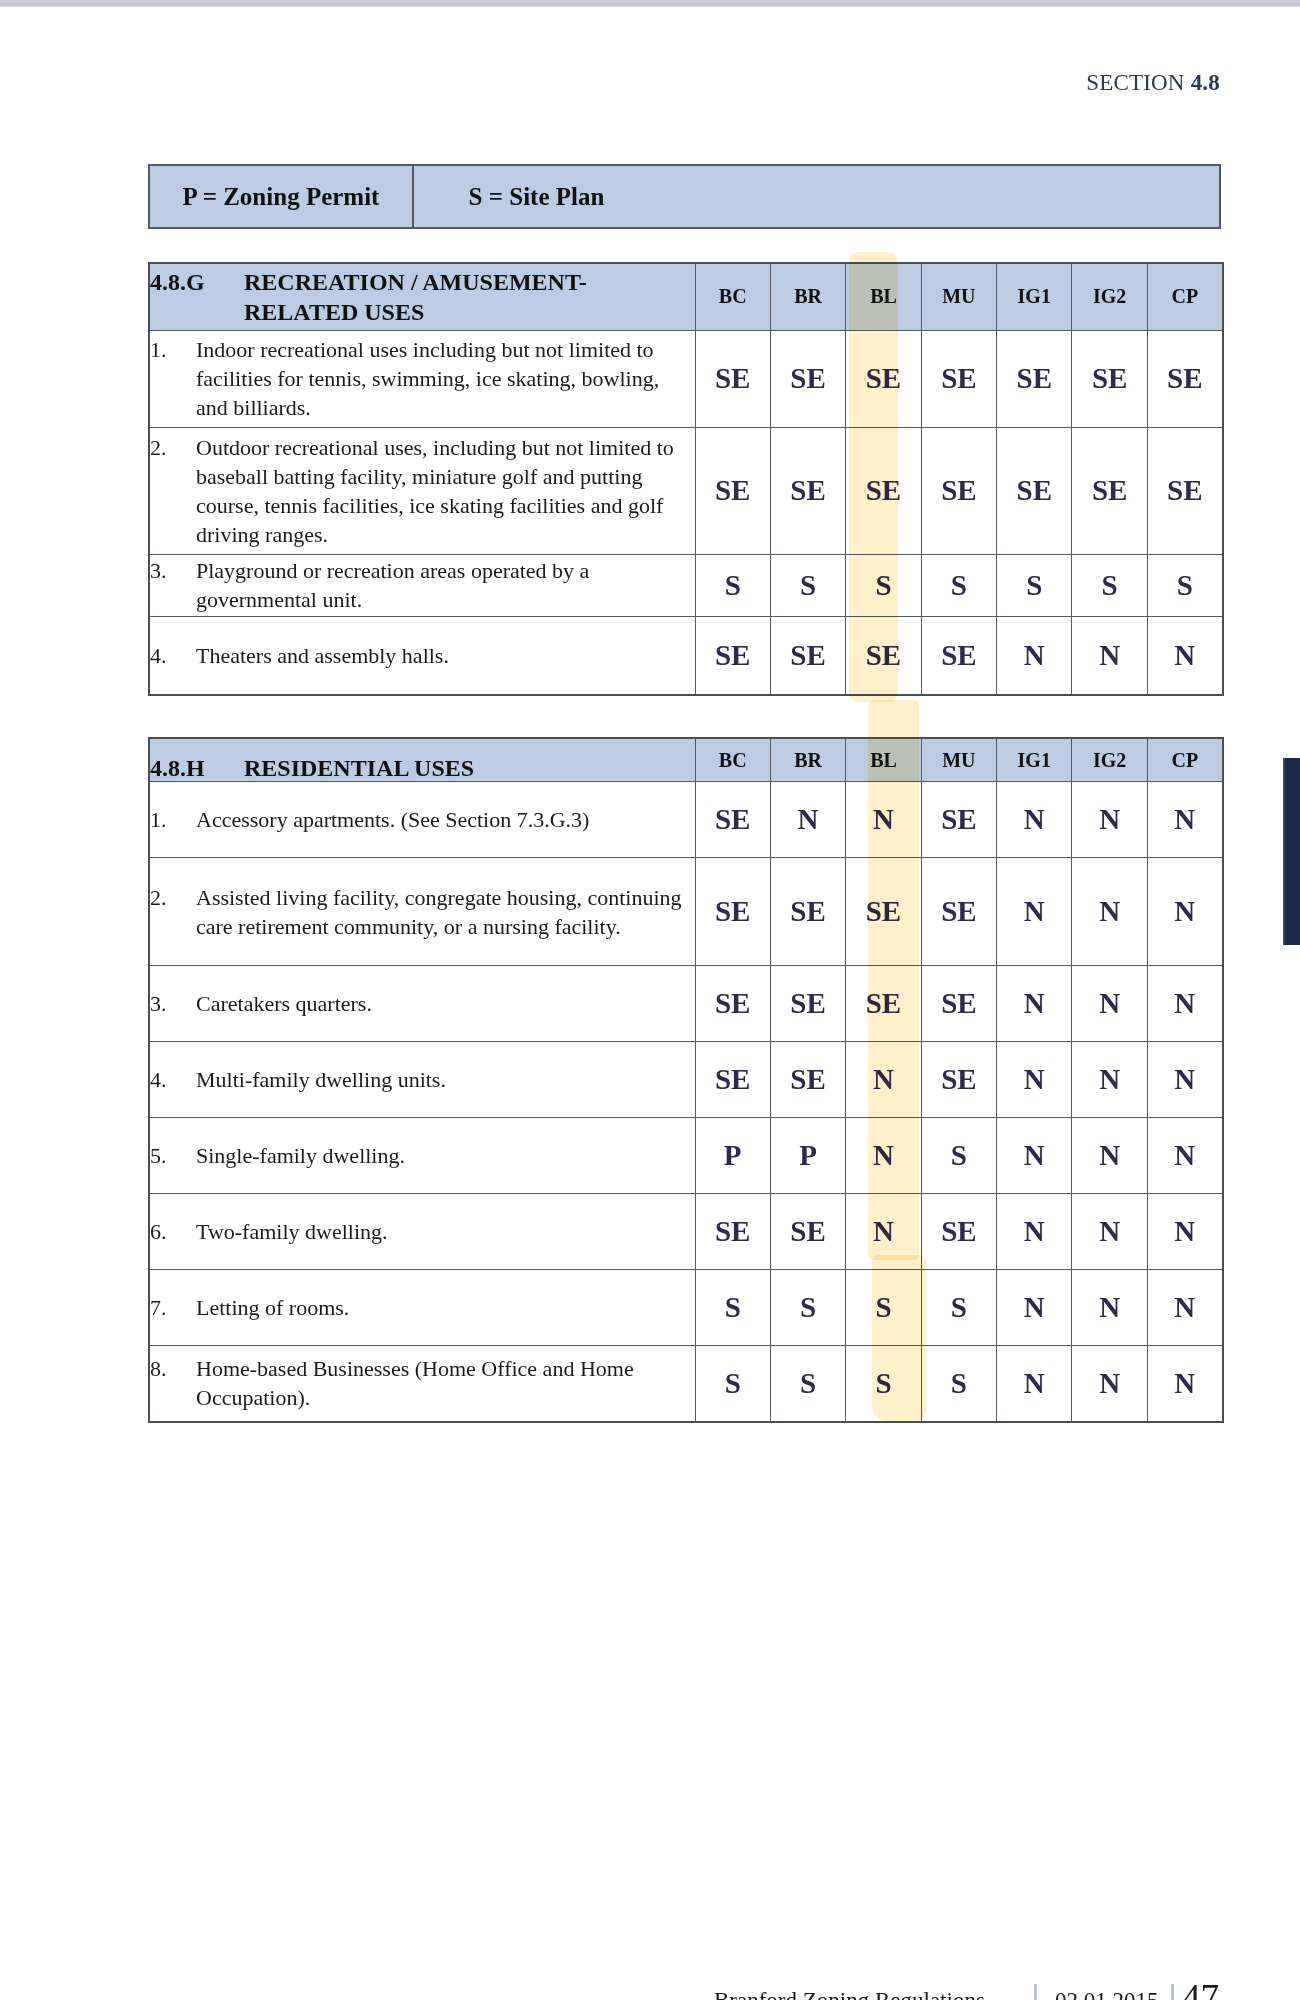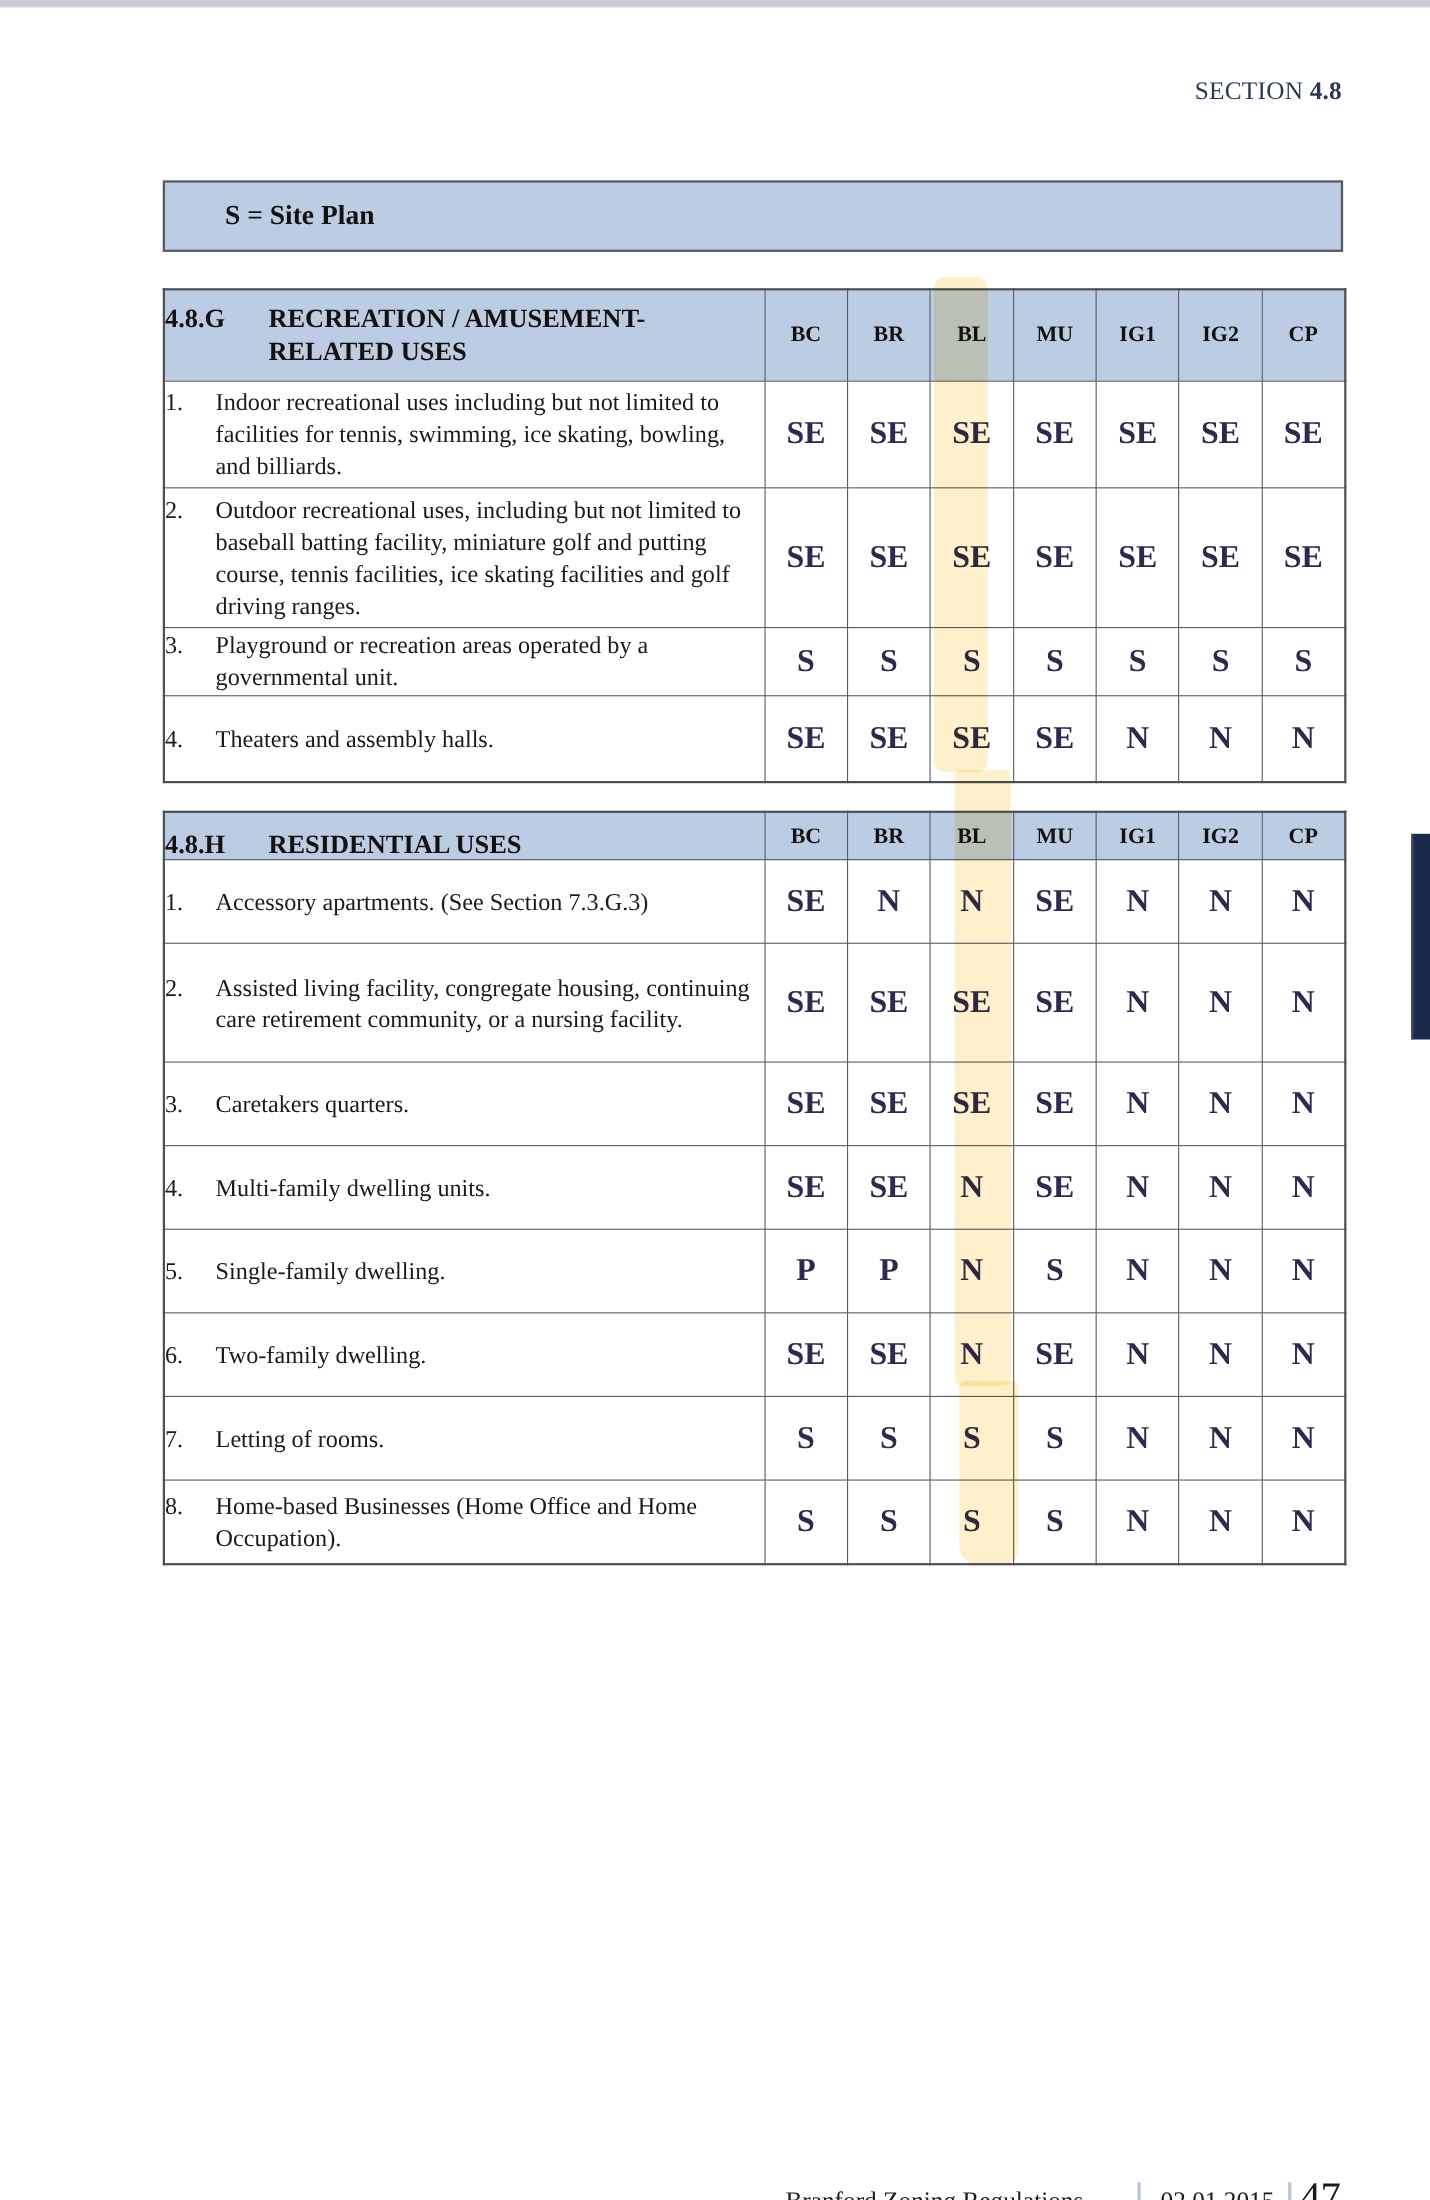--- a/index.html
+++ b/index.html
@@ -66,21 +66,21 @@
       padding: 4px 20px 4px 8px; vertical-align: middle;
     }
     .desc-wrap { display: flex; }
     .desc-num { width: 46px; flex: none; }
     .desc-text { flex: 1; }
     td.val {
       text-align: center; vertical-align: middle;
       font-size: 29px; font-weight: bold; color: #2e2a4f;
     }
     .t1 { top: 262px; }
-    .t1 thead tr { height: 83px; }
+    .t1 thead tr { height: 67px; }
     .t1 tr.r1 { height: 97px; }
     .t1 tr.r2 { height: 127px; }
     .t1 tr.r3 { height: 62px; }
     .t1 tr.r4 { height: 79px; }
 
     .t2 { top: 737px; }
     .t2 thead tr { height: 22px; }
     .t2 th.title-cell { line-height: 26px; padding-top: 16px; }
     .t2 th.zone-head { line-height: 26px; }
     .t2 tr.r1 { height: 76px; }
@@ -126,20 +126,21 @@
 <body>
 
 <div class="topbar"></div>
 
 <div class="section-label">
   <span>SECTION</span>
   <span class="num">4.8</span>
 </div>
 
 <div class="legend">
+  <div class="legend-cell lc1">P = Zoning Permit</div>
   <div class="legend-cell lc2">S = Site Plan</div>
 </div>
 
 <table class="uses t1">
   <colgroup>
     <col class="desc">
       <col class="zone">
       <col class="zone">
       <col class="zone">
       <col class="zone">

